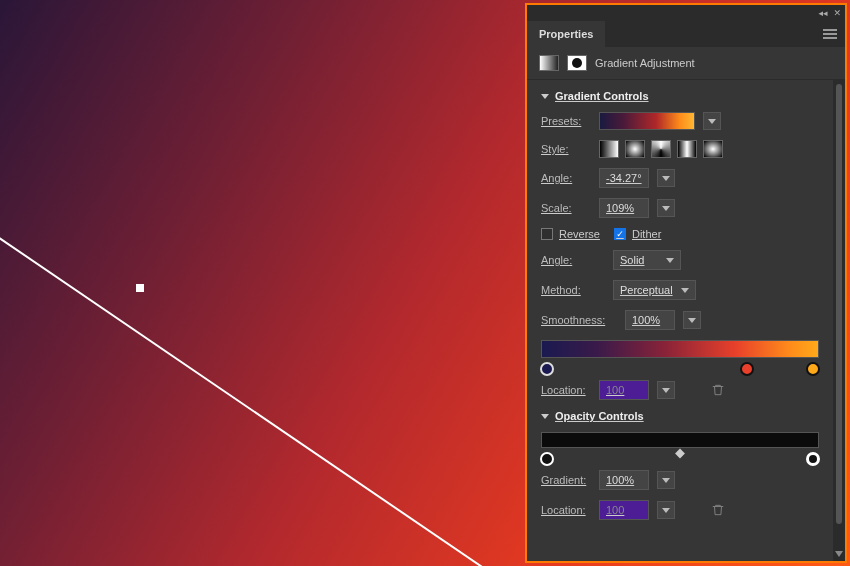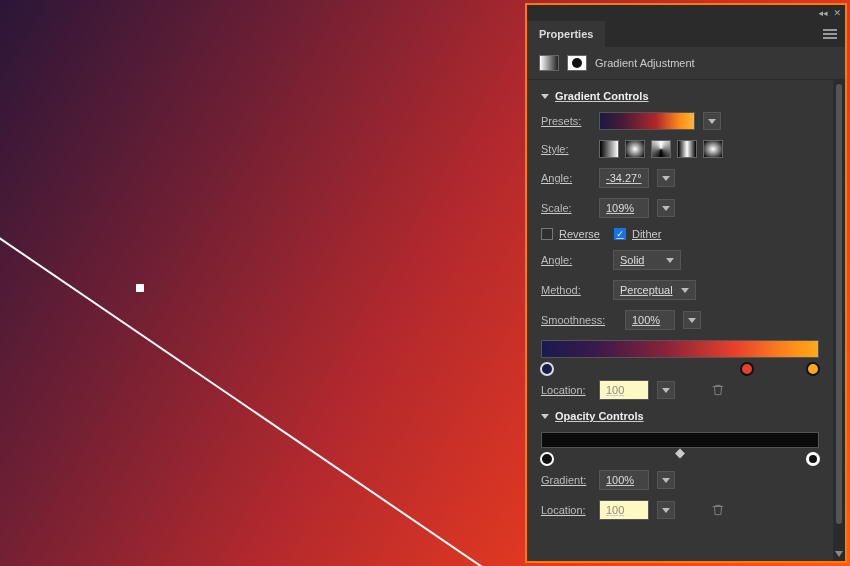--- a/index.html
+++ b/index.html
@@ -73,21 +73,21 @@
   .style-tile { width:20px; height:18px; border:1px solid #666; background:#222; position:relative; overflow:hidden;}
   .st-linear { background:linear-gradient(90deg,#000,#fff); }
   .st-radial { background:radial-gradient(circle,#fff,#000); }
   .st-angular { background:conic-gradient(#fff,#000,#fff);}
   .st-reflected { background:linear-gradient(90deg,#000,#fff,#000); }
   .st-diamond { background:radial-gradient(ellipse 70% 70% at 50% 50%,#fff,#000); }
   .num-input {
     height:20px; background:#444; border:1px solid #555; color:#ddd;
     display:flex; align-items:center; padding:4px 6px; min-width:50px;
   }
-  .num-input.dim { background:#fef9c3; color:#888; }
+  .num-input.dim { background:#4c1d95; color:#888; }
   .cb { width:12px; height:12px; border:1px solid #777; background:#2f2f2f; display:inline-flex; align-items:center; justify-content:center; }
   .cb.checked { background:#1473e6; border-color:#1473e6; }
   .cb.checked::after { content:"✓"; color:#fff; font-size:9px; line-height:1; }
   .grad-bar-wrap { position:relative; margin:6px 0 22px 0; }
   .grad-bar {
     height:18px; border:1px solid #555;
     background: linear-gradient(90deg,#1a1a50 0%, #3a1a4a 20%, #8a2338 45%, #e8402a 70%, #ff8c1a 90%, #ffa91a 100%);
   }
   .stop {
     position:absolute; top:22px; width:14px; height:14px; border-radius:50%; border:2px solid #111;

